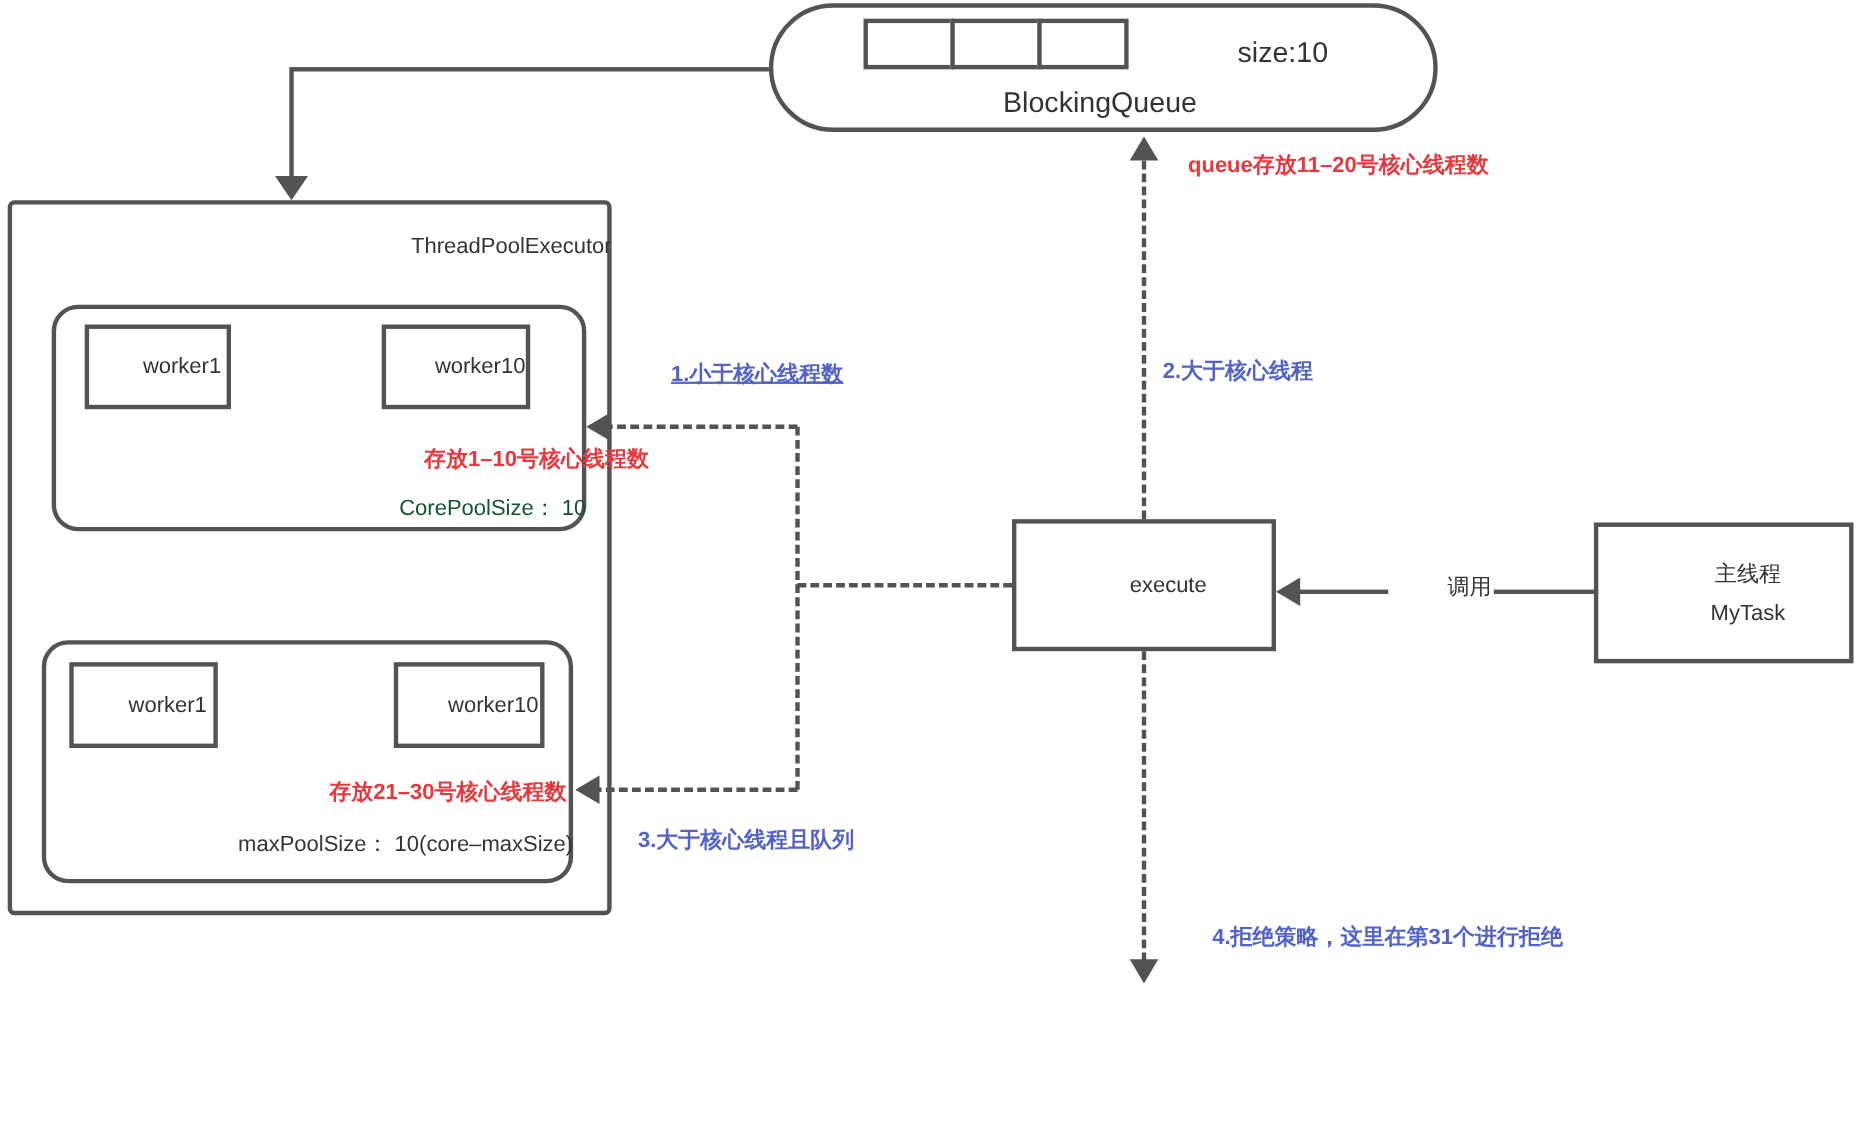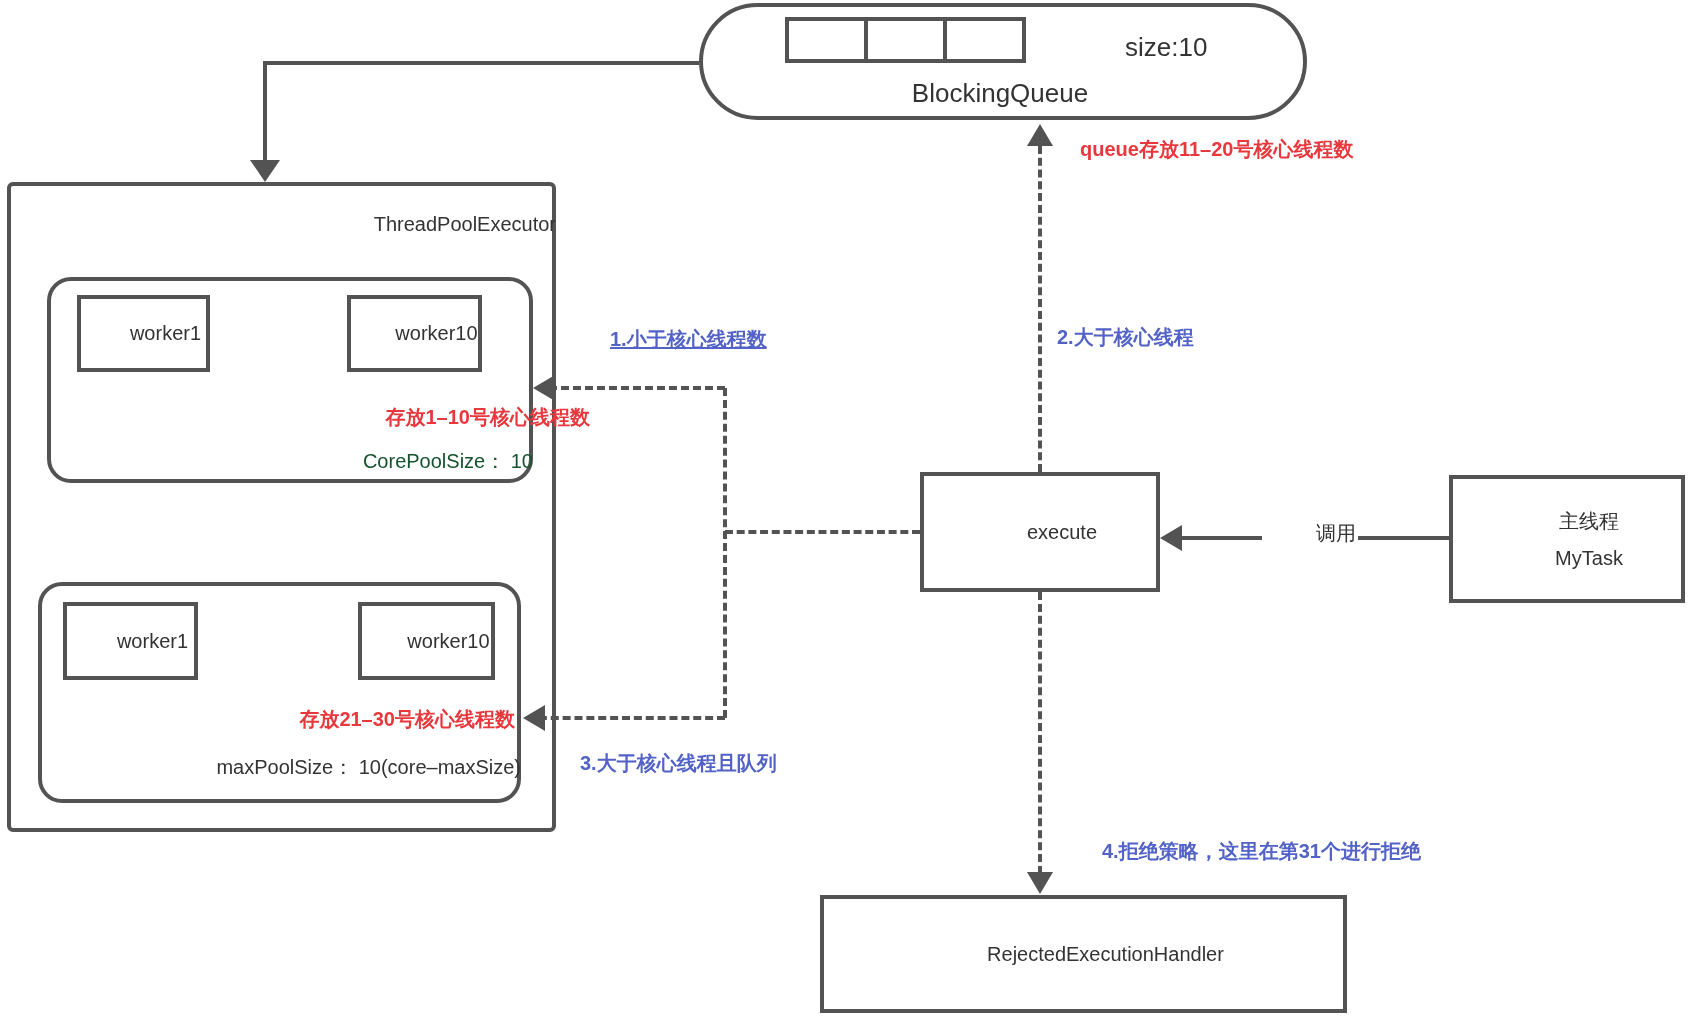--- a/index.html
+++ b/index.html
@@ -87,23 +87,20 @@
 
   <div class="box vcenter t28" style="left:920px;top:472px;width:240px;height:120px;">
     <span>execute</span>
   </div>
 
   <div class="box vcol t28" style="left:1449px;top:475px;width:236px;height:128px;">
     <span>主线程</span>
     <span>MyTask</span>
   </div>
 
-  <div class="box vcenter t28" style="left:820px;top:895px;width:527px;height:118px;">
-    <span>RejectedExecutionHandler</span>
-  </div>
 
   <div class="solid-h" style="left:1358px;top:536px;width:91px;"></div>
   <div class="lbl t28 center" style="left:1264px;top:520px;width:92px;">调用</div>
   <div class="solid-h" style="left:1180px;top:536px;width:82px;"></div>
   <div class="arr arr-left" style="left:1160px;top:525px;"></div>
 
   <div class="dash-h" style="left:537px;top:386px;width:188px;"></div>
   <div class="arr arr-left" style="left:533px;top:375px;"></div>
   <div class="dash-v" style="left:723px;top:388px;height:330px;"></div>
   <div class="dash-h" style="left:725px;top:530px;width:195px;"></div>

